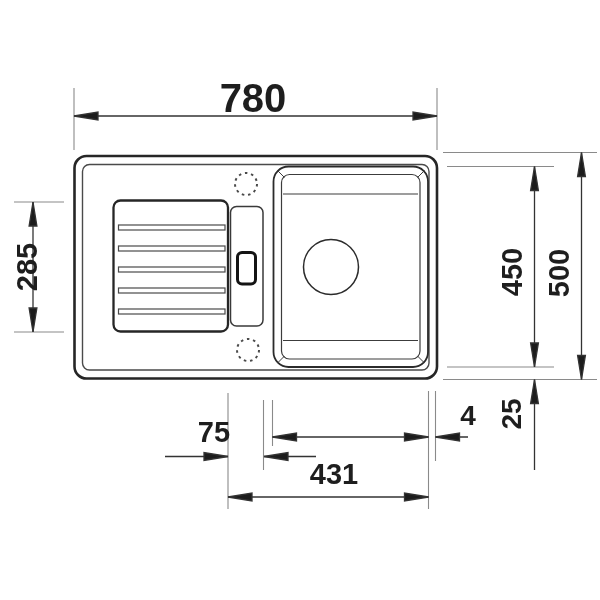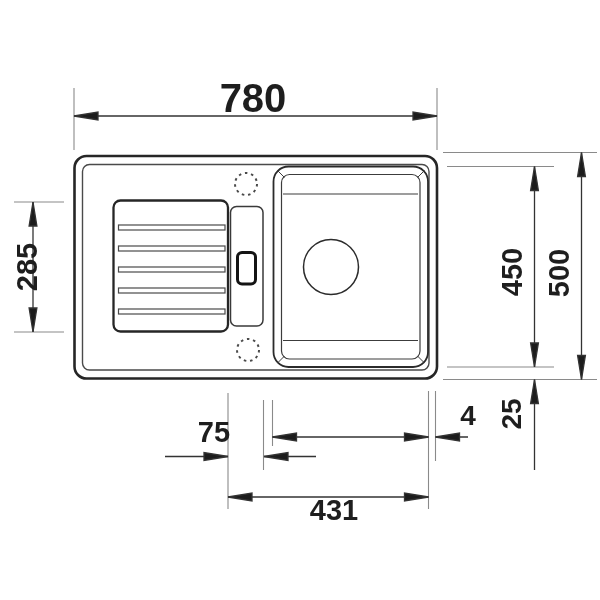--- a/index.html
+++ b/index.html
@@ -137,15 +137,15 @@
     </g>
   </svg>
 
   <div class="dim-label big" style="left:253px; top:98px;">780</div>
   <div class="dim-label vert" style="left:27px;  top:267px;">285</div>
   <div class="dim-label vert" style="left:512px; top:272px;">450</div>
   <div class="dim-label vert" style="left:559px; top:273px;">500</div>
   <div class="dim-label small" style="left:468px; top:416px;">4</div>
   <div class="dim-label vert small" style="left:512px; top:414px;">25</div>
   <div class="dim-label" style="left:186px; top:432px;margin-left:28px;">75</div>
-  <div class="dim-label" style="left:334px; top:474px;margin-top:36px;">431</div>
+  <div class="dim-label" style="left:334px; top:474px;">431</div>
 
 </div>
 
 </body></html>

